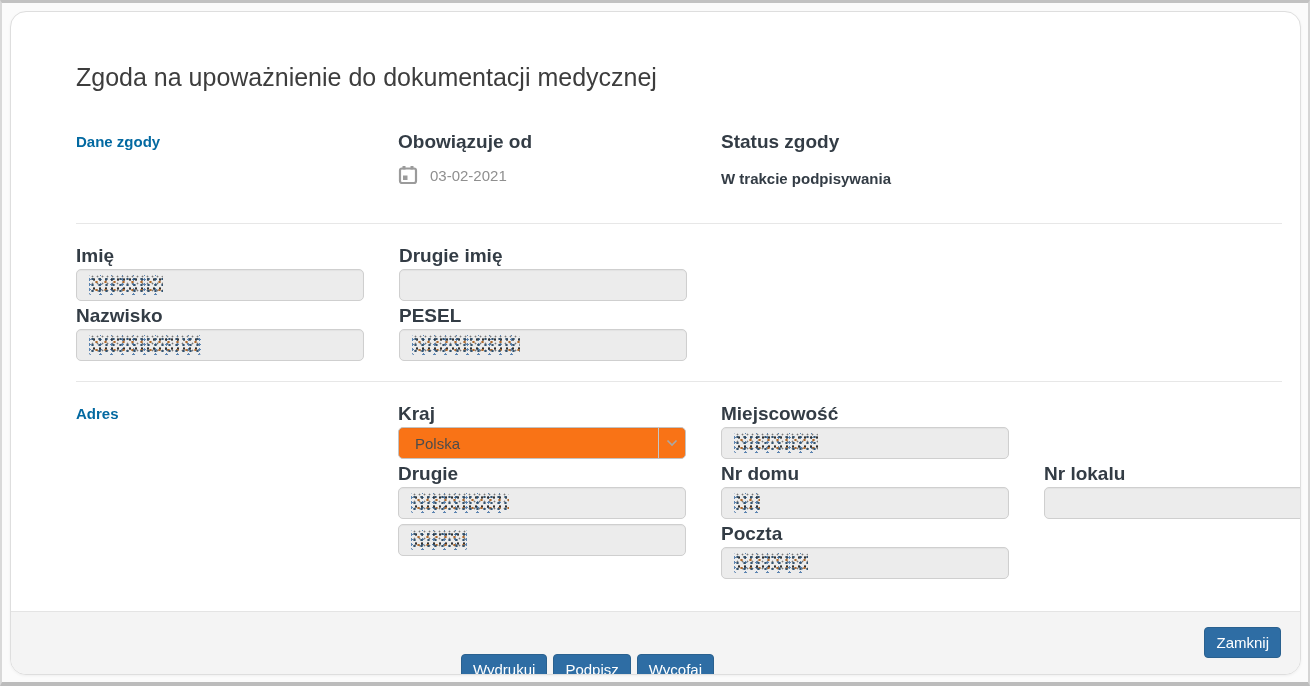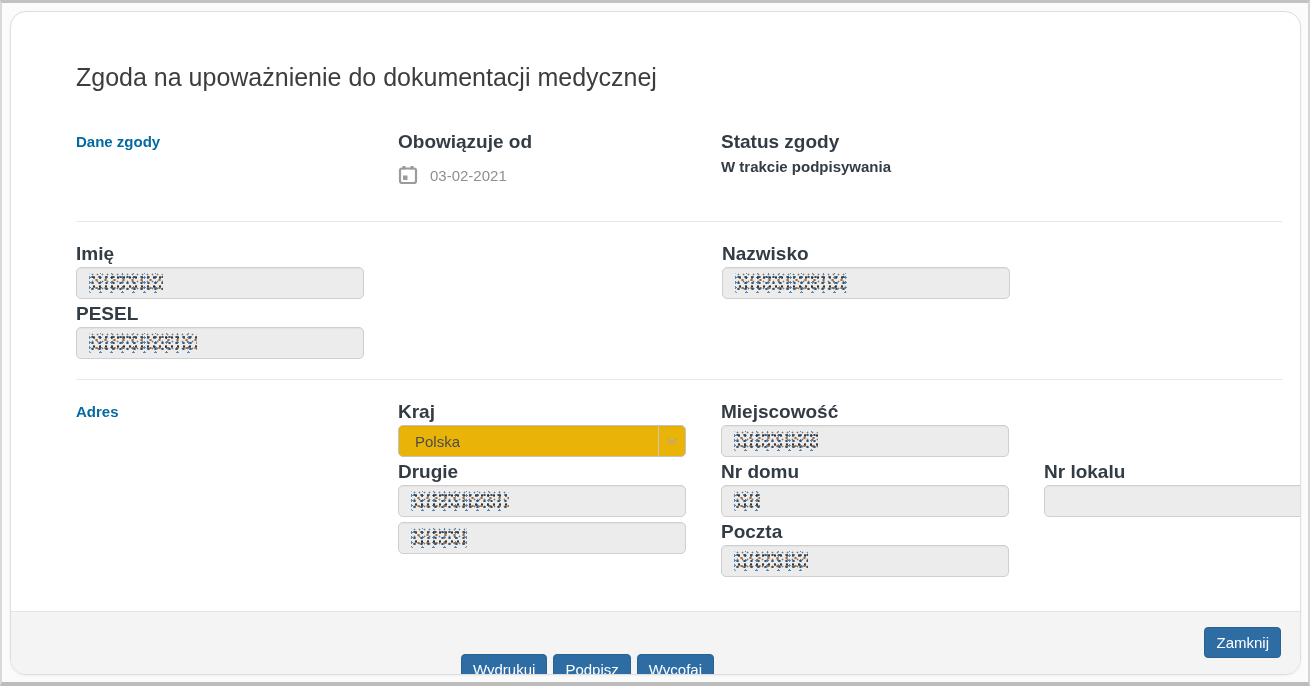--- a/index.html
+++ b/index.html
@@ -38,33 +38,33 @@
     column-gap:35px; row-gap:5px; align-content:start;
   }
   .f-label { font-size:19px; font-weight:700; color:#333c45; line-height:20px; margin-bottom:3px; }
   .control {
     height:32px; box-sizing:border-box;
     background:#ececec; border:1px solid #cfcfcf; border-radius:5px;
     box-shadow:inset 0 1px 1px rgba(0,0,0,0.04);
     display:flex; align-items:center; padding:0 12px;
   }
   .control.select {
-    background:#eab308; border-color:#c3c3c3; padding:0; position:relative;
+    background:#f97316; border-color:#c3c3c3; padding:0; position:relative;
   }
   .select-text { padding-left:16px; font-size:15px; color:#4c4c4c; }
   .select-caret {
     position:absolute; top:0; bottom:0; right:0; width:26px;
     border-left:1px solid #c6c6c6;
     display:flex; align-items:center; justify-content:center;
   }
   .info-value-row {
     margin-top:13px; display:flex; align-items:center; gap:12px;
     font-size:15px; color:#8f8f8f;
   }
-  .status-value { margin-top:6px; font-size:15px; font-weight:700; color:#333c45; }
+  .status-value { margin-top:18px; font-size:15px; font-weight:700; color:#333c45; }
   .redact {
     display:inline-block; height:20px; border-radius:2px;
     background-image:
       radial-gradient(circle, #33536f 1px, rgba(0,0,0,0) 1.3px),
       radial-gradient(circle, #b06a2c 1px, rgba(0,0,0,0) 1.3px),
       radial-gradient(circle, #303030 1px, rgba(0,0,0,0) 1.3px),
       radial-gradient(circle, #5b84b1 1px, rgba(0,0,0,0) 1.3px),
       radial-gradient(circle, #777 0.8px, rgba(0,0,0,0) 1.1px);
     background-size:7px 6px, 9px 8px, 6px 9px, 11px 5px, 5px 7px;
     background-position:0 1px, 3px 3px, 2px 0, 6px 2px, 1px 5px;
@@ -118,20 +118,24 @@
       </div>
 
       <div class="section sec2">
         <div class="fields">
           <div>
             <div class="f-label">Imię</div>
             <div class="control">
                 <span class="redact" style="width:74px;"></span>
               </div>
           </div>
+          <div>
+            <div class="f-label">Drugie imię</div>
+            <div class="control"></div>
+          </div>
           <div></div>
           <div>
             <div class="f-label">Nazwisko</div>
             <div class="control">
                 <span class="redact" style="width:112px;"></span>
               </div>
           </div>
           <div>
             <div class="f-label">PESEL</div>
             <div class="control">

